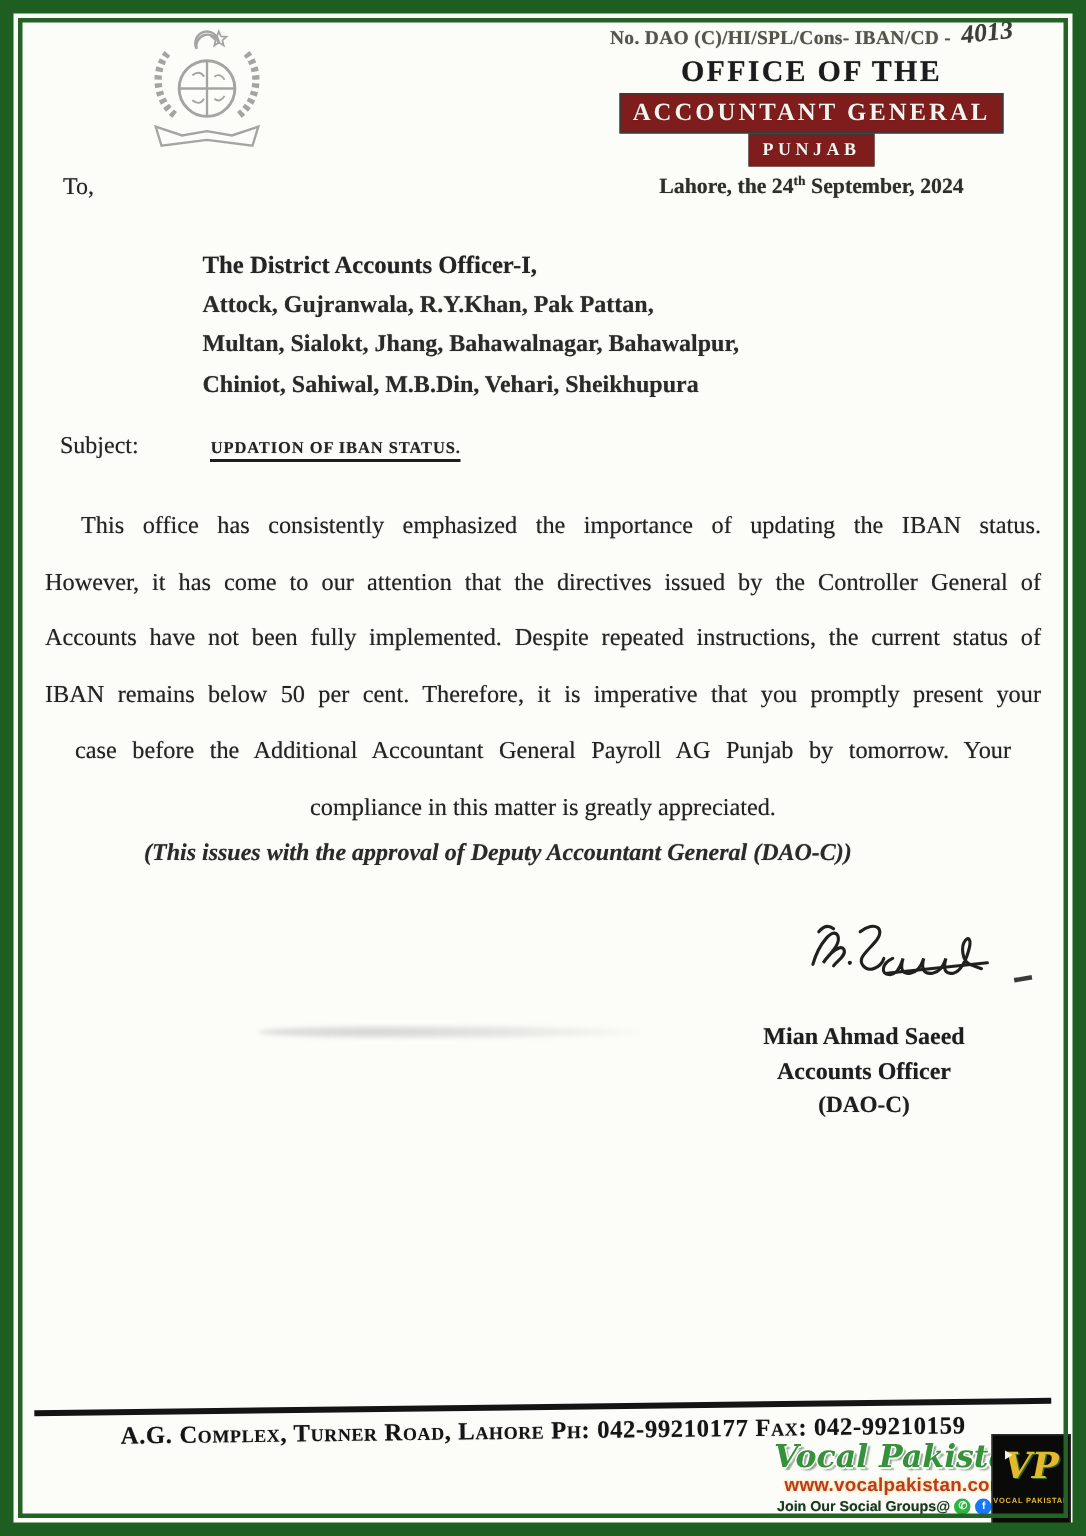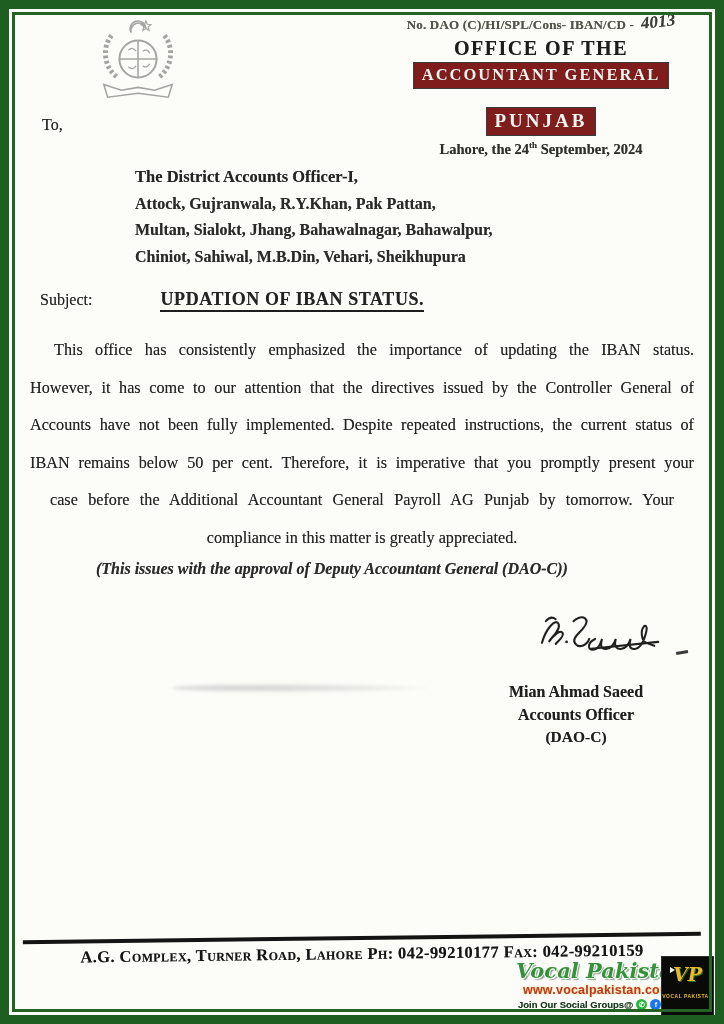--- a/index.html
+++ b/index.html
@@ -16,32 +16,32 @@
   
   .emblem{position:absolute;left:84px;top:16px;width:108px;height:88px;opacity:.8;}
   .header-right{position:absolute;left:372px;top:14px;width:338px;text-align:center;}
   .ref-line{font-size:13px;font-weight:bold;color:#54544b;letter-spacing:.2px;white-space:nowrap;}
   .ref-hand{display:inline-block;font-size:17px;font-style:italic;font-weight:bold;color:#3d3d38;
     transform:rotate(-6deg) translateY(-2px);margin-left:3px;}
   .office1{margin-top:3px;font-size:20px;font-weight:bold;letter-spacing:1.5px;color:#1c1c1c;}
   .bar{display:inline-block;background:#7f1d1d;color:#f4f4ee;font-weight:bold;
     padding:2px 8px 3px;border:1px solid #3a3a3a;}
   .bar1{margin-top:2px;font-size:16.5px;letter-spacing:2px;}
-  .bar2{margin-top:18px;font-size:19px;letter-spacing:3px;}
+  .bar2{margin-top:0;font-size:12px;letter-spacing:3px;}
   .date-line{margin-top:4px;font-size:14.5px;font-weight:600;color:#2e2e2a;}
   .date-line sup{font-size:9px;}
 
   .to-line{position:absolute;left:42px;top:116px;font-size:16px;}
 
   .recipient{position:absolute;left:135px;top:164px;line-height:26.5px;font-size:16px;}
   .recipient .r-name{font-weight:bold;font-size:16.5px;}
   .recipient .r-line{font-weight:600;color:#2a2a28;}
 
   .subject-row{position:absolute;left:40px;top:289px;font-size:16px;}
-  .subject-title{margin-left:64px;font-weight:bold;font-size:18px;letter-spacing:.6px;
+  .subject-title{margin-left:44px;font-weight:bold;font-size:11px;letter-spacing:.6px;
     border-bottom:2.5px solid #1d1d1d;padding-bottom:1px;}
 
   .body-block{position:absolute;left:30px;top:332px;width:664px;font-size:16.2px;color:#232323;}
   .body-line{height:37.5px;line-height:37.5px;text-align:justify;text-align-last:justify;white-space:nowrap;}
   .body-line.first{text-indent:24px;}
   .body-line.pad{padding:0 20px;}
   .body-line.center{text-align:right;text-align-last:center;}
 
   .approval-line{position:absolute;left:96px;top:560px;font-size:16px;font-style:italic;font-weight:600;color:#2a2a2a;}
 
@@ -71,21 +71,21 @@
     text-shadow:0 0 2px rgba(220,210,60,.9);letter-spacing:.2px;}
   .wm-social{position:absolute;left:518px;top:999px;display:flex;align-items:flex-end;gap:3px;
     font-family:"Liberation Sans",sans-serif;font-size:9.5px;font-weight:bold;color:#153a1c;white-space:nowrap;}
   .s-icon{display:inline-flex;align-items:center;justify-content:center;width:11px;height:11px;
     border-radius:50%;color:#fff;font-size:7px;font-weight:bold;text-shadow:none;line-height:1;}
   .s-wa{background:#2ab53e;}
   .s-fb{background:#1877f2;}
   .s-in{background:#0a66c2;font-size:5.5px;}
   .wm-logo{position:absolute;left:661px;top:956px;width:51px;height:60px;background:#0a0a08;
     border:1px solid #2c2c2c;text-align:center;}
-  .wm-mono{margin-top:8px;font-size:19px;font-weight:bold;font-style:italic;
+  .wm-mono{margin-top:8px;font-size:24px;font-weight:bold;font-style:italic;
     font-family:"DejaVu Serif",serif;color:#e4b92c;text-shadow:1px 1px 0 #2f6a1f;line-height:1;}
   .wm-beak{position:absolute;left:8px;top:10px;width:0;height:0;
     border-left:5px solid #f2f2e8;border-top:3px solid transparent;border-bottom:3px solid transparent;}
   .wm-cap{margin-top:9px;font-size:5px;letter-spacing:.5px;color:#e4b92c;
     font-family:"Liberation Sans",sans-serif;font-weight:bold;}
   .emblem path,.emblem circle,.emblem line{stroke:#8f8f8d;fill:none;}
 </style>
 </head>
 <body>
 

